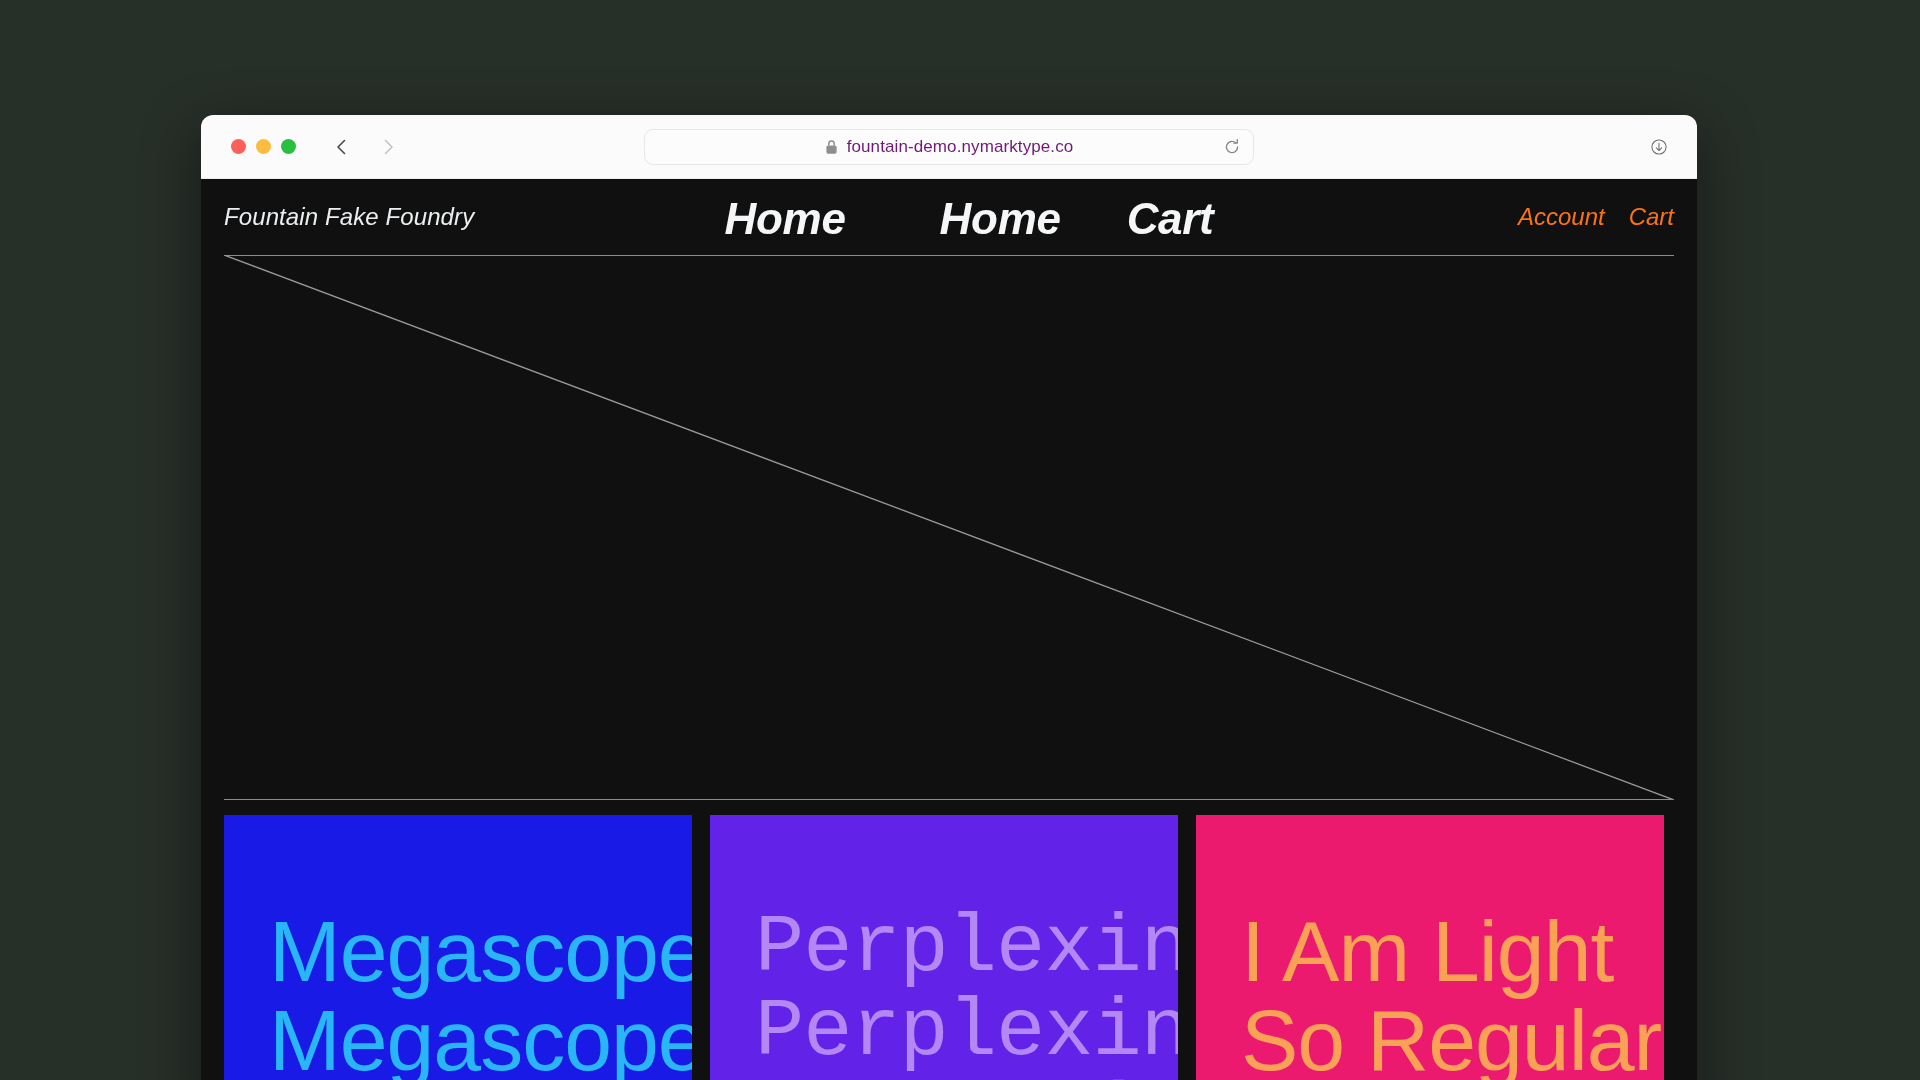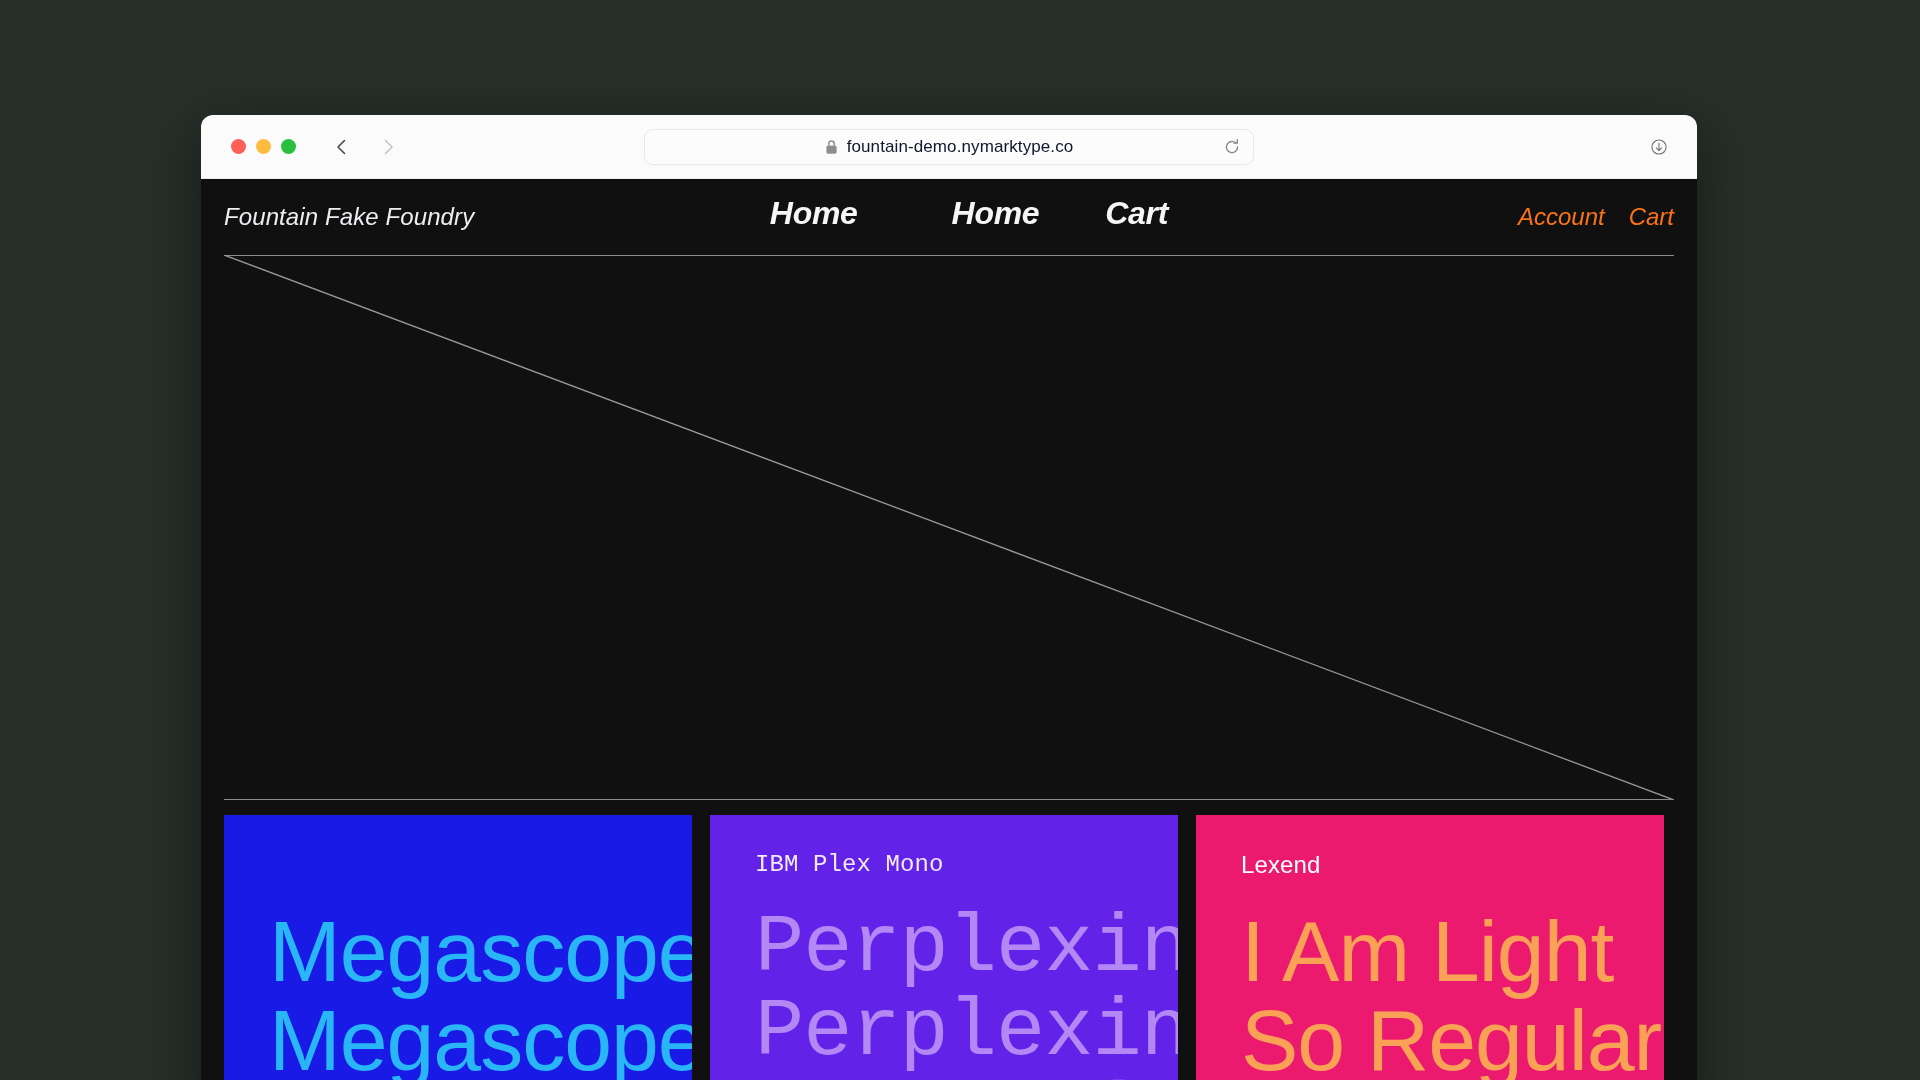--- a/index.html
+++ b/index.html
@@ -77,21 +77,21 @@
     background: #fcfcfc;
     border: 1px solid #e7e7e6;
     border-radius: 9px;
     display: flex;
     align-items: center;
     justify-content: center;
     gap: 9px;
   }
   .url-text {
     font-size: 17px;
-    color: #0f172a;
+    color: #701a75;
     letter-spacing: 0.1px;
     white-space: nowrap;
     text-align: right;
   }
   .lock-icon { display: flex; align-items: center; }
   .reload-btn {
     position: absolute;
     right: 10px;
     top: 50%;
     transform: translateY(-50%);
@@ -150,21 +150,21 @@
     align-items: baseline;
     gap: 54px;
     top: 18px;
   }
   .nav-group {
     display: flex;
     align-items: baseline;
     gap: 26px;
   }
   .nav-link {
-    font-size: 32px;
+    font-size: 44px;
     font-weight: 700;
     color: #f4f6f7;
     letter-spacing: -0.3px;
     line-height: 1;
     white-space: nowrap;
     margin-left: 40px;
   }
 
   .util-nav {
     margin-left: auto;
@@ -321,30 +321,28 @@
 
         <article class="card" style="background: rgb(26, 26, 230);">
           <div class="specimen-stack">
             <div class="specimen-line" style="color: rgb(41, 182, 246); font-size: 86px; font-weight: 200;">Megascope</div>
             <div class="specimen-line" style="color: rgb(41, 182, 246); font-size: 86px; font-weight: 400;">Megascope</div>
 
           </div>
         </article>
 
         <article class="card" style="background: rgb(98, 34, 232);">
-          <div class="card-title" style="color: rgb(242, 234, 247); font-family: &quot;Liberation Mono&quot;, monospace;">IBM Plex Mono</div>
           <div class="specimen-stack">
             <div class="specimen-line" style="color: rgb(179, 136, 245); font-size: 82px; font-weight: 200; font-family: &quot;Liberation Mono&quot;, monospace;">Perplexing</div>
             <div class="specimen-line" style="color: rgb(179, 136, 245); font-size: 82px; font-weight: 400; font-family: &quot;Liberation Mono&quot;, monospace;">Perplexing</div>
             <div class="specimen-line" style="color: rgb(179, 136, 245); font-size: 82px; font-weight: 700; font-family: &quot;Liberation Mono&quot;, monospace;">Perplexing</div>
           </div>
         </article>
 
         <article class="card" style="background: rgb(236, 26, 111);">
-          <div class="card-title" style="color: rgb(255, 255, 255);">Lexend</div>
           <div class="specimen-stack">
             <div class="specimen-line" style="color: rgb(249, 162, 86); font-size: 86px; font-weight: 300;">I Am Light</div>
             <div class="specimen-line" style="color: rgb(249, 162, 86); font-size: 86px; font-weight: 400;">So Regular</div>
 
           </div>
         </article>
 
       </section>
     </div>
   </div>

